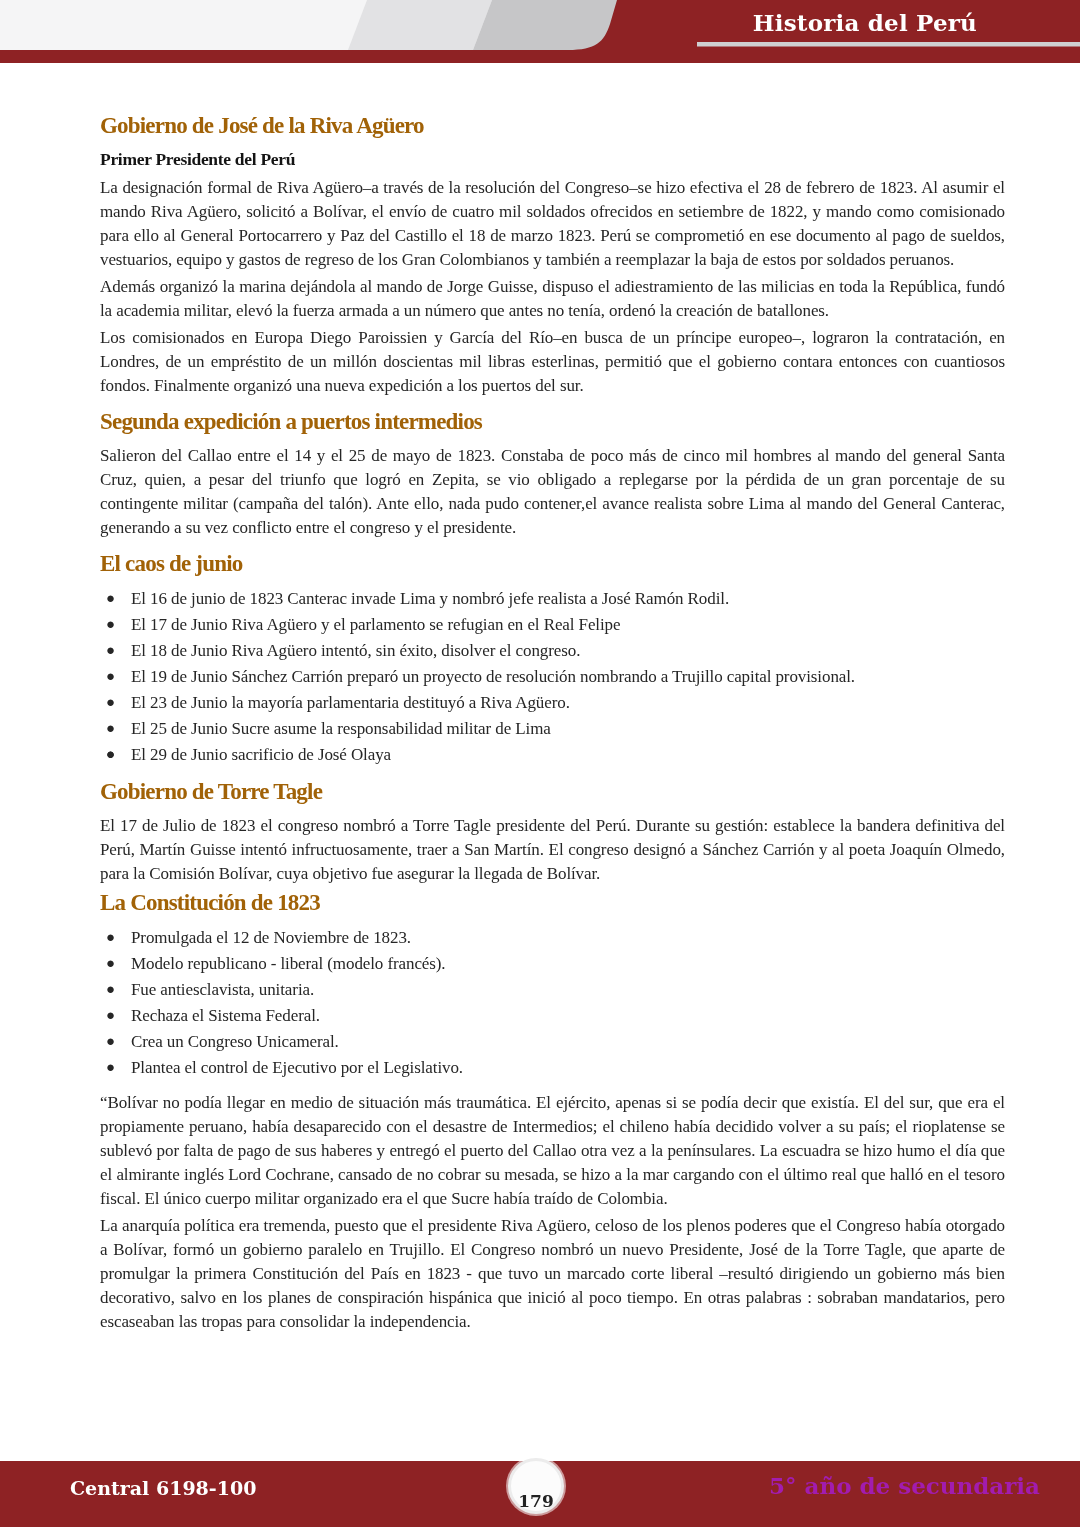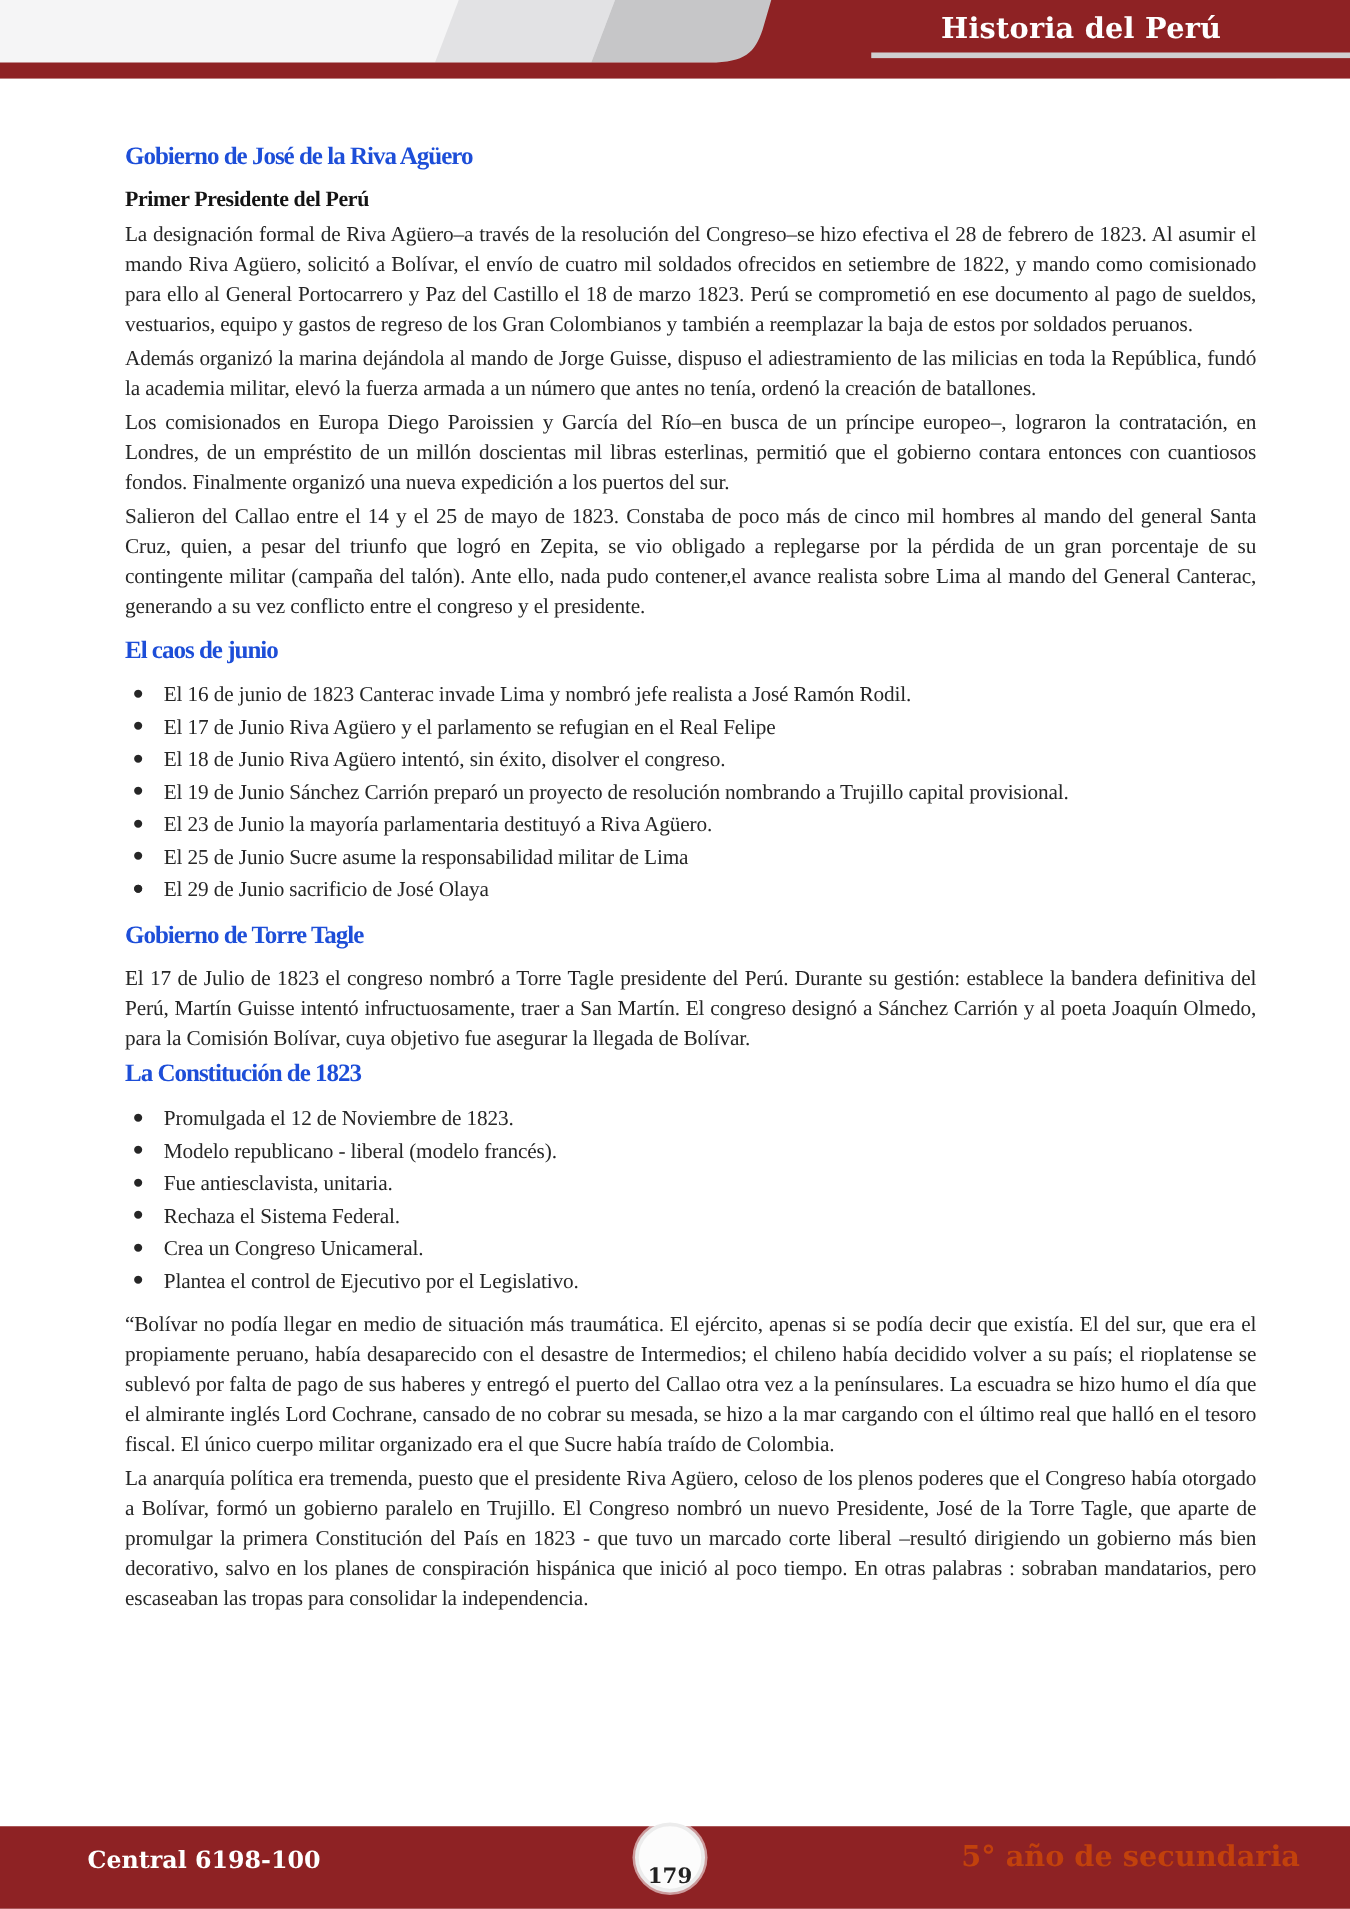--- a/index.html
+++ b/index.html
@@ -14,43 +14,43 @@
     position:absolute;top:9px;right:44px;margin:0;
     font-family:"DejaVu Serif", serif;font-weight:bold;font-size:23px;
     color:#ffffff;letter-spacing:0.2px;white-space:nowrap;
   }
   
   .content{
     position:absolute;top:63px;left:100px;width:905px;
     color:#262626;font-size:17px;text-align:justify;letter-spacing:-0.1px;
   }
   .sec-heading{
-    font-family:"Liberation Serif", serif;font-weight:bold;color:#1d4ed8;
-    font-size:20px;line-height:27px;letter-spacing:-0.8px;
+    font-family:"Liberation Serif", serif;font-weight:bold;color:#a16207;
+    font-size:23px;line-height:27px;letter-spacing:-0.8px;
     margin:10px 0 9px;text-align:left;
   }
   .sec-heading.first{margin-top:49px;}
   .sec-heading.mt12{}
   .sec-heading.mt16{margin-top:0;}
   .sec-subheading{
     font-weight:bold;color:#141414;font-size:17.5px;line-height:22px;
     letter-spacing:-0.3px;margin:0 0 6px;text-align:left;
   }
   .content p{margin:0 0 3px;line-height:24px;}
   .bullet-list{list-style:none;margin:0 0 10px;padding:0;}
   .bullet-list li{position:relative;padding-left:31px;line-height:26px;text-align:left;}
   .bullet-dot{position:absolute;left:6px;top:-1px;font-size:15px;color:#262626;}
   
   .footer{position:absolute;left:0;top:1461px;width:1080px;height:66px;background:#8e2224;}
   .footer-left{
     position:absolute;left:70px;top:1477px;color:#ffffff;
     font-family:"DejaVu Serif", serif;font-weight:bold;font-size:19px;white-space:nowrap;
   }
   .footer-right{
-    position:absolute;right:40px;top:1472px;color:#c2410c;
+    position:absolute;right:40px;top:1472px;color:#a21caf;
     font-family:"DejaVu Serif", serif;font-weight:bold;font-size:23px;white-space:nowrap;
   }
   .page-badge{
     position:absolute;left:508px;top:1458px;width:56px;height:56px;
     border-radius:50%;background:#fcfcfc;border:3px solid #ececec;
     box-shadow:0 0 0 2px rgba(255,255,255,0.55);box-sizing:border-box;
     display:flex;align-items:flex-end;justify-content:center;
   }
   .page-number{
     font-family:"DejaVu Serif", serif;font-weight:bold;font-size:17px;color:#222222;
@@ -73,20 +73,21 @@
 
   <div>
     <h2 class="sec-heading first">Gobierno de José de la Riva Agüero</h2>
     <h3 class="sec-subheading">Primer Presidente del Perú</h3>
     <p>La designación formal de Riva Agüero–a través de la resolución del Congreso–se hizo efectiva el 28 de febrero de 1823. Al asumir el mando Riva Agüero, solicitó a Bolívar, el envío de cuatro mil soldados ofrecidos en setiembre de 1822, y mando como comisionado para ello al General Portocarrero y Paz del Castillo el 18 de marzo 1823. Perú se comprometió en ese documento al pago de sueldos, vestuarios, equipo y gastos de regreso de los Gran Colombianos y también a reemplazar la baja de estos por soldados peruanos.</p>
     <p>Además organizó la marina dejándola al mando de Jorge Guisse, dispuso el adiestramiento de las milicias en toda la República, fundó la academia militar, elevó la fuerza armada a un número que antes no tenía, ordenó la creación de batallones.</p>
     <p>Los comisionados en Europa Diego Paroissien y García del Río–en busca de un príncipe europeo–, lograron la contratación, en Londres, de un empréstito de un millón doscientas mil libras esterlinas, permitió que el gobierno contara entonces con cuantiosos fondos. Finalmente organizó una nueva expedición a los puertos del sur.</p>
   </div>
 
   <div>
+    <h2 class="sec-heading">Segunda expedición a puertos intermedios</h2>
     <p>Salieron del Callao entre el 14 y el 25 de mayo de 1823. Constaba de poco más de cinco mil hombres al mando del general Santa Cruz, quien, a pesar del triunfo que logró en Zepita, se vio obligado a replegarse por la pérdida de un gran porcentaje de su contingente militar (campaña del talón). Ante ello, nada pudo contener,el avance realista sobre Lima al mando del General Canterac, generando a su vez conflicto entre el congreso y el presidente.</p>
   </div>
 
   <div>
     <h2 class="sec-heading">El caos de junio</h2>
     <ul class="bullet-list">
       <li><span class="bullet-dot">●</span><span>El 16 de junio de 1823 Canterac invade Lima y nombró jefe realista a José Ramón Rodil.</span></li>
       <li><span class="bullet-dot">●</span><span>El 17 de Junio Riva Agüero y el parlamento se refugian en el Real Felipe</span></li>
       <li><span class="bullet-dot">●</span><span>El 18 de Junio Riva Agüero intentó, sin éxito, disolver el congreso.</span></li>
       <li><span class="bullet-dot">●</span><span>El 19 de Junio Sánchez Carrión preparó un proyecto de resolución nombrando a Trujillo capital provisional.</span></li>

